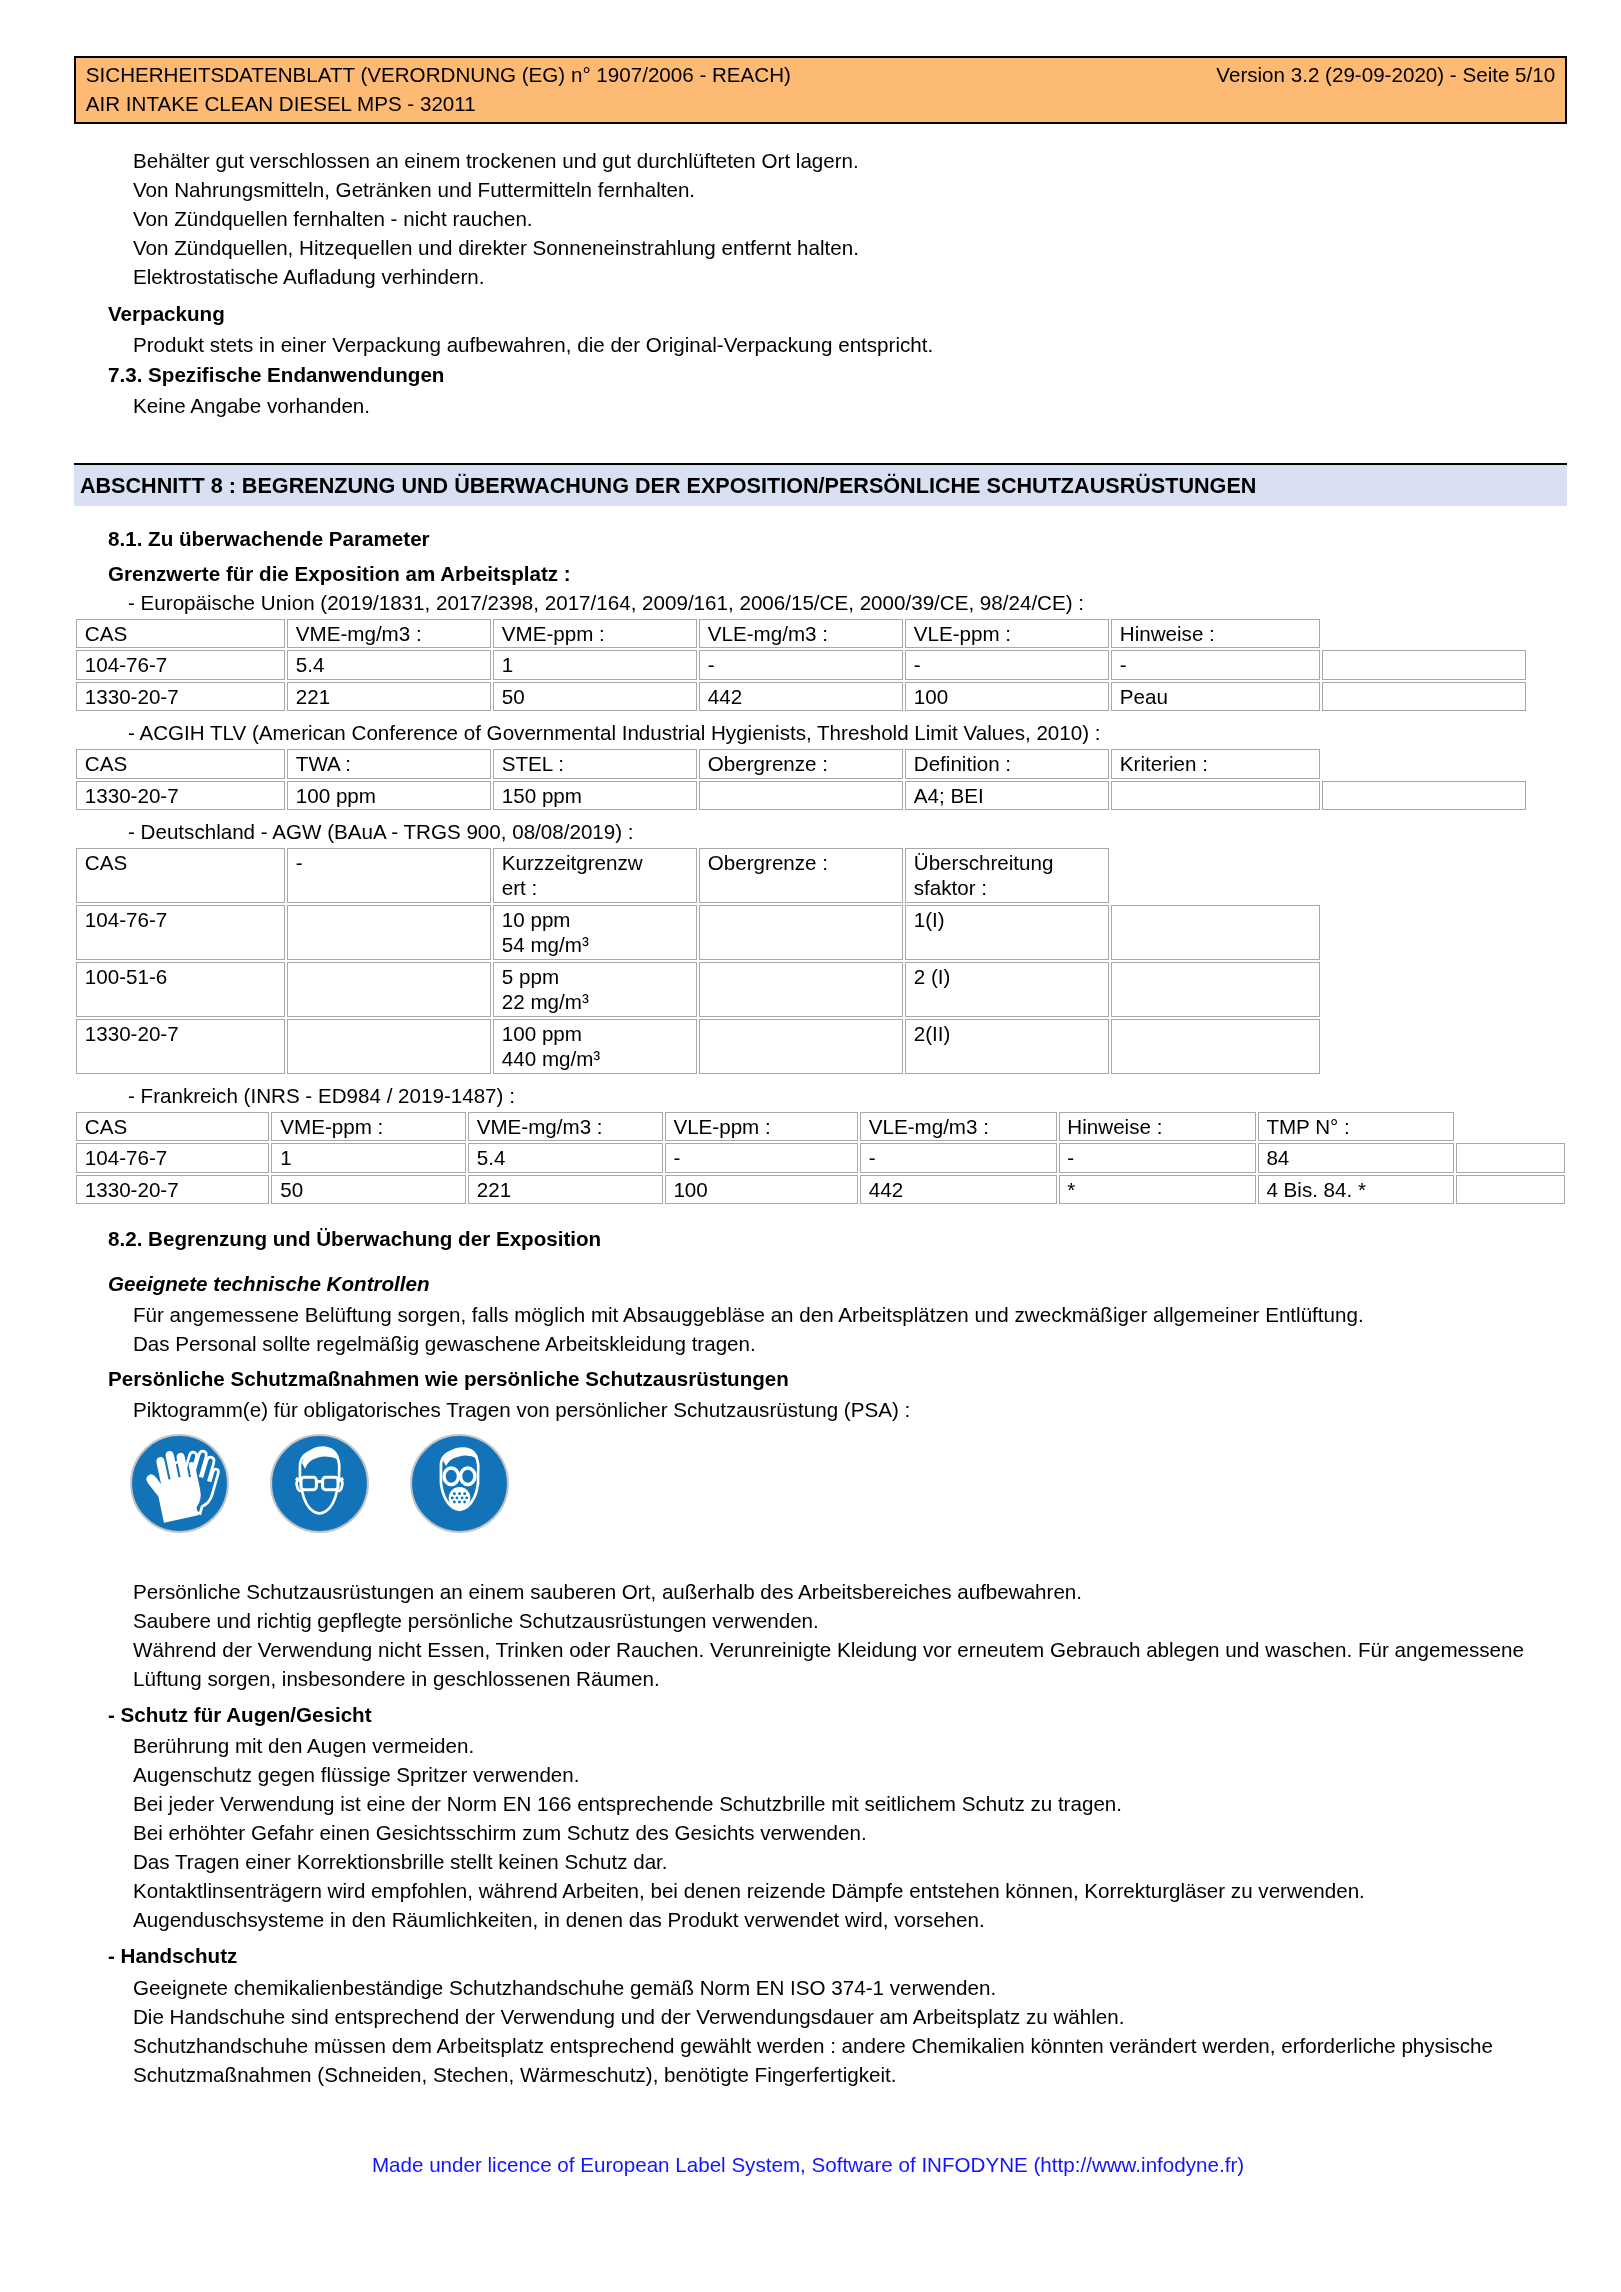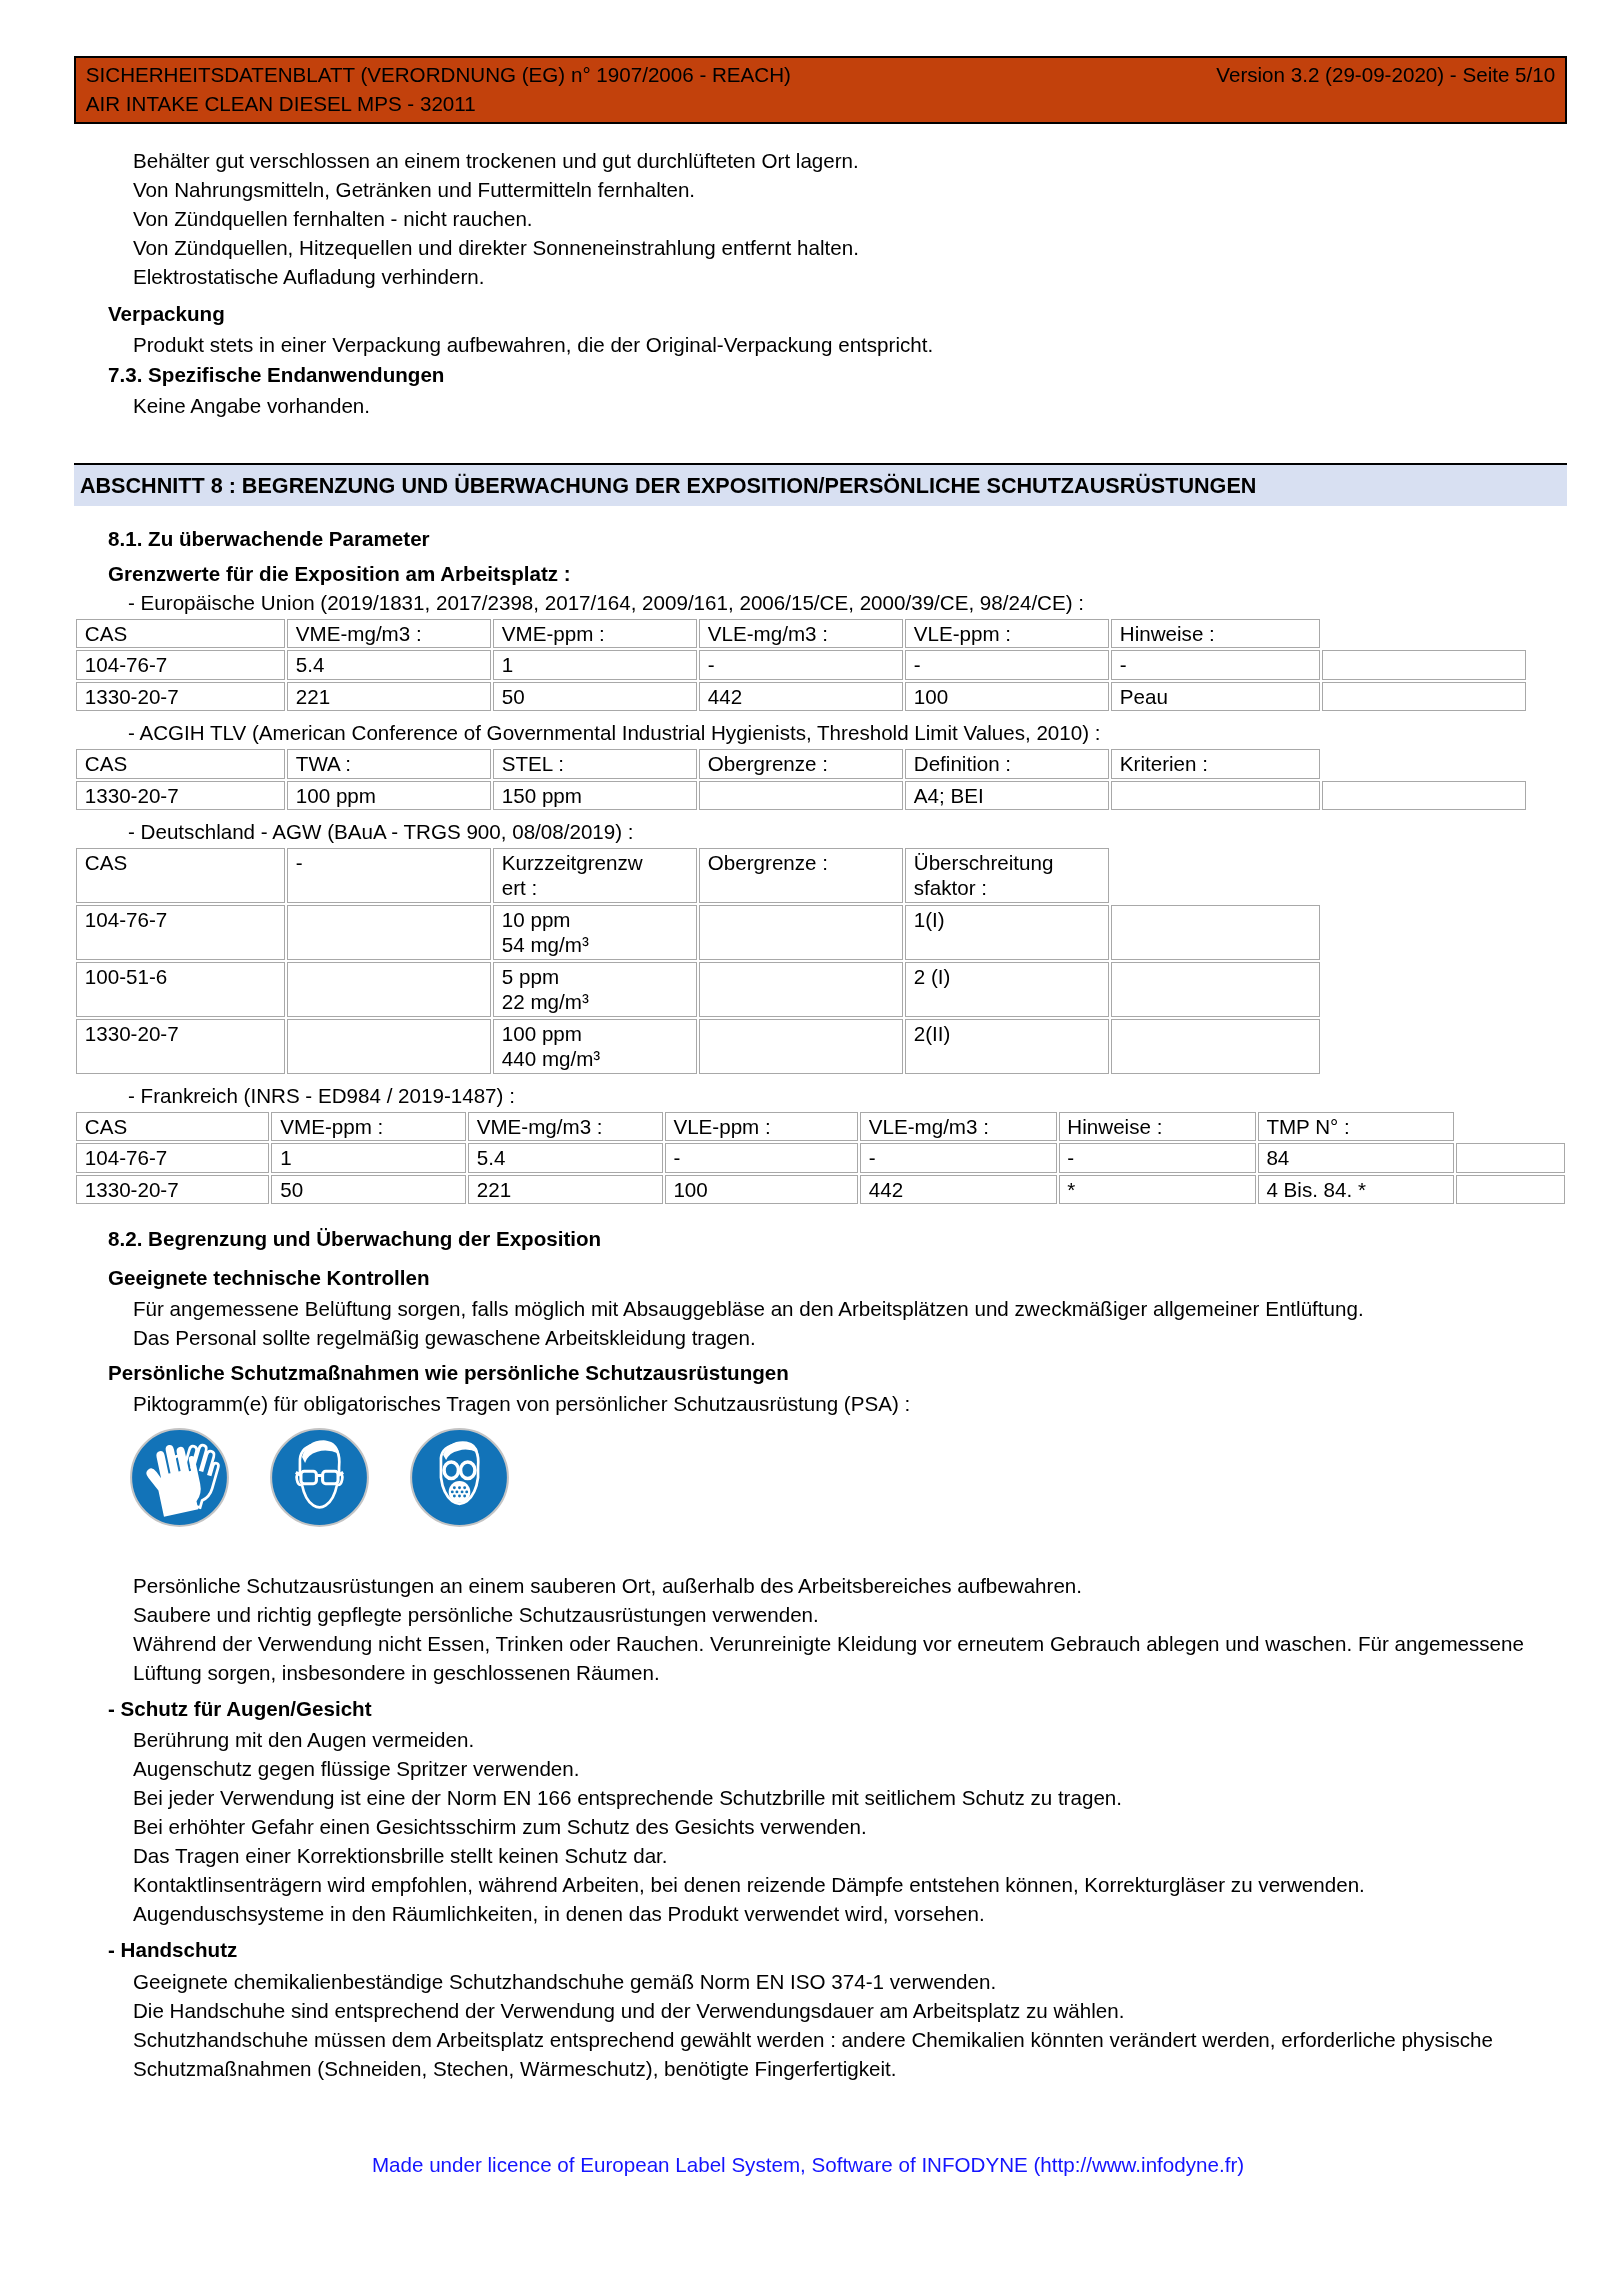--- a/index.html
+++ b/index.html
@@ -5,21 +5,21 @@
   html,body{margin:0;padding:0;}
   body{
     width:1621px;height:2293px;position:relative;background:#ffffff;
     font-family:"Liberation Sans","DejaVu Sans",sans-serif;
     font-size:20.6px;color:#000;overflow:hidden;
   }
   #content{position:absolute;left:74px;top:0;width:1493px;}
 
   
   #header-box{
-    margin-top:56px;border:2px solid #000;background:#c2410c;
+    margin-top:56px;border:2px solid #000;background:#fdba74;
     padding:2px 9.8px 3.9px 9.8px;line-height:29px;
   }
   .hdr-row1{display:flex;justify-content:space-between;}
 
   
   .line{line-height:29px;}
   .txt{margin-left:59px;}
   .h-sub{font-weight:700;margin-left:34px;line-height:29px;}
   .tlabel{margin-left:54px;line-height:29px;}
 
@@ -43,21 +43,21 @@
     border-collapse:separate;border-spacing:2px;table-layout:fixed;
     margin:0;
   }
   table.limits th,table.limits td{
     border:1px solid #a8a8a8;padding:1px 7.8px;
     font-size:20.6px;line-height:25.5px;font-weight:400;
     text-align:left;vertical-align:top;white-space:pre-line;overflow:hidden;
   }
 
   #h-82{margin-top:17.6px;}
-  #h-kontrollen{margin-top:10px;}
+  #h-kontrollen{margin-top:16px;font-style:italic;}
   #blk-kontrollen{margin-top:2px;}
   #h-ppe{margin-top:5.9px;}
   #p-pikto{margin-top:2px;}
 
   
   #pictos{margin-top:7.8px;margin-left:54px;display:flex;gap:37px;height:108px;}
   .picto{width:103px;height:103px;}
 
   #blk-ppe{margin-top:37px;}
   #h-eye{margin-top:6.9px;}

